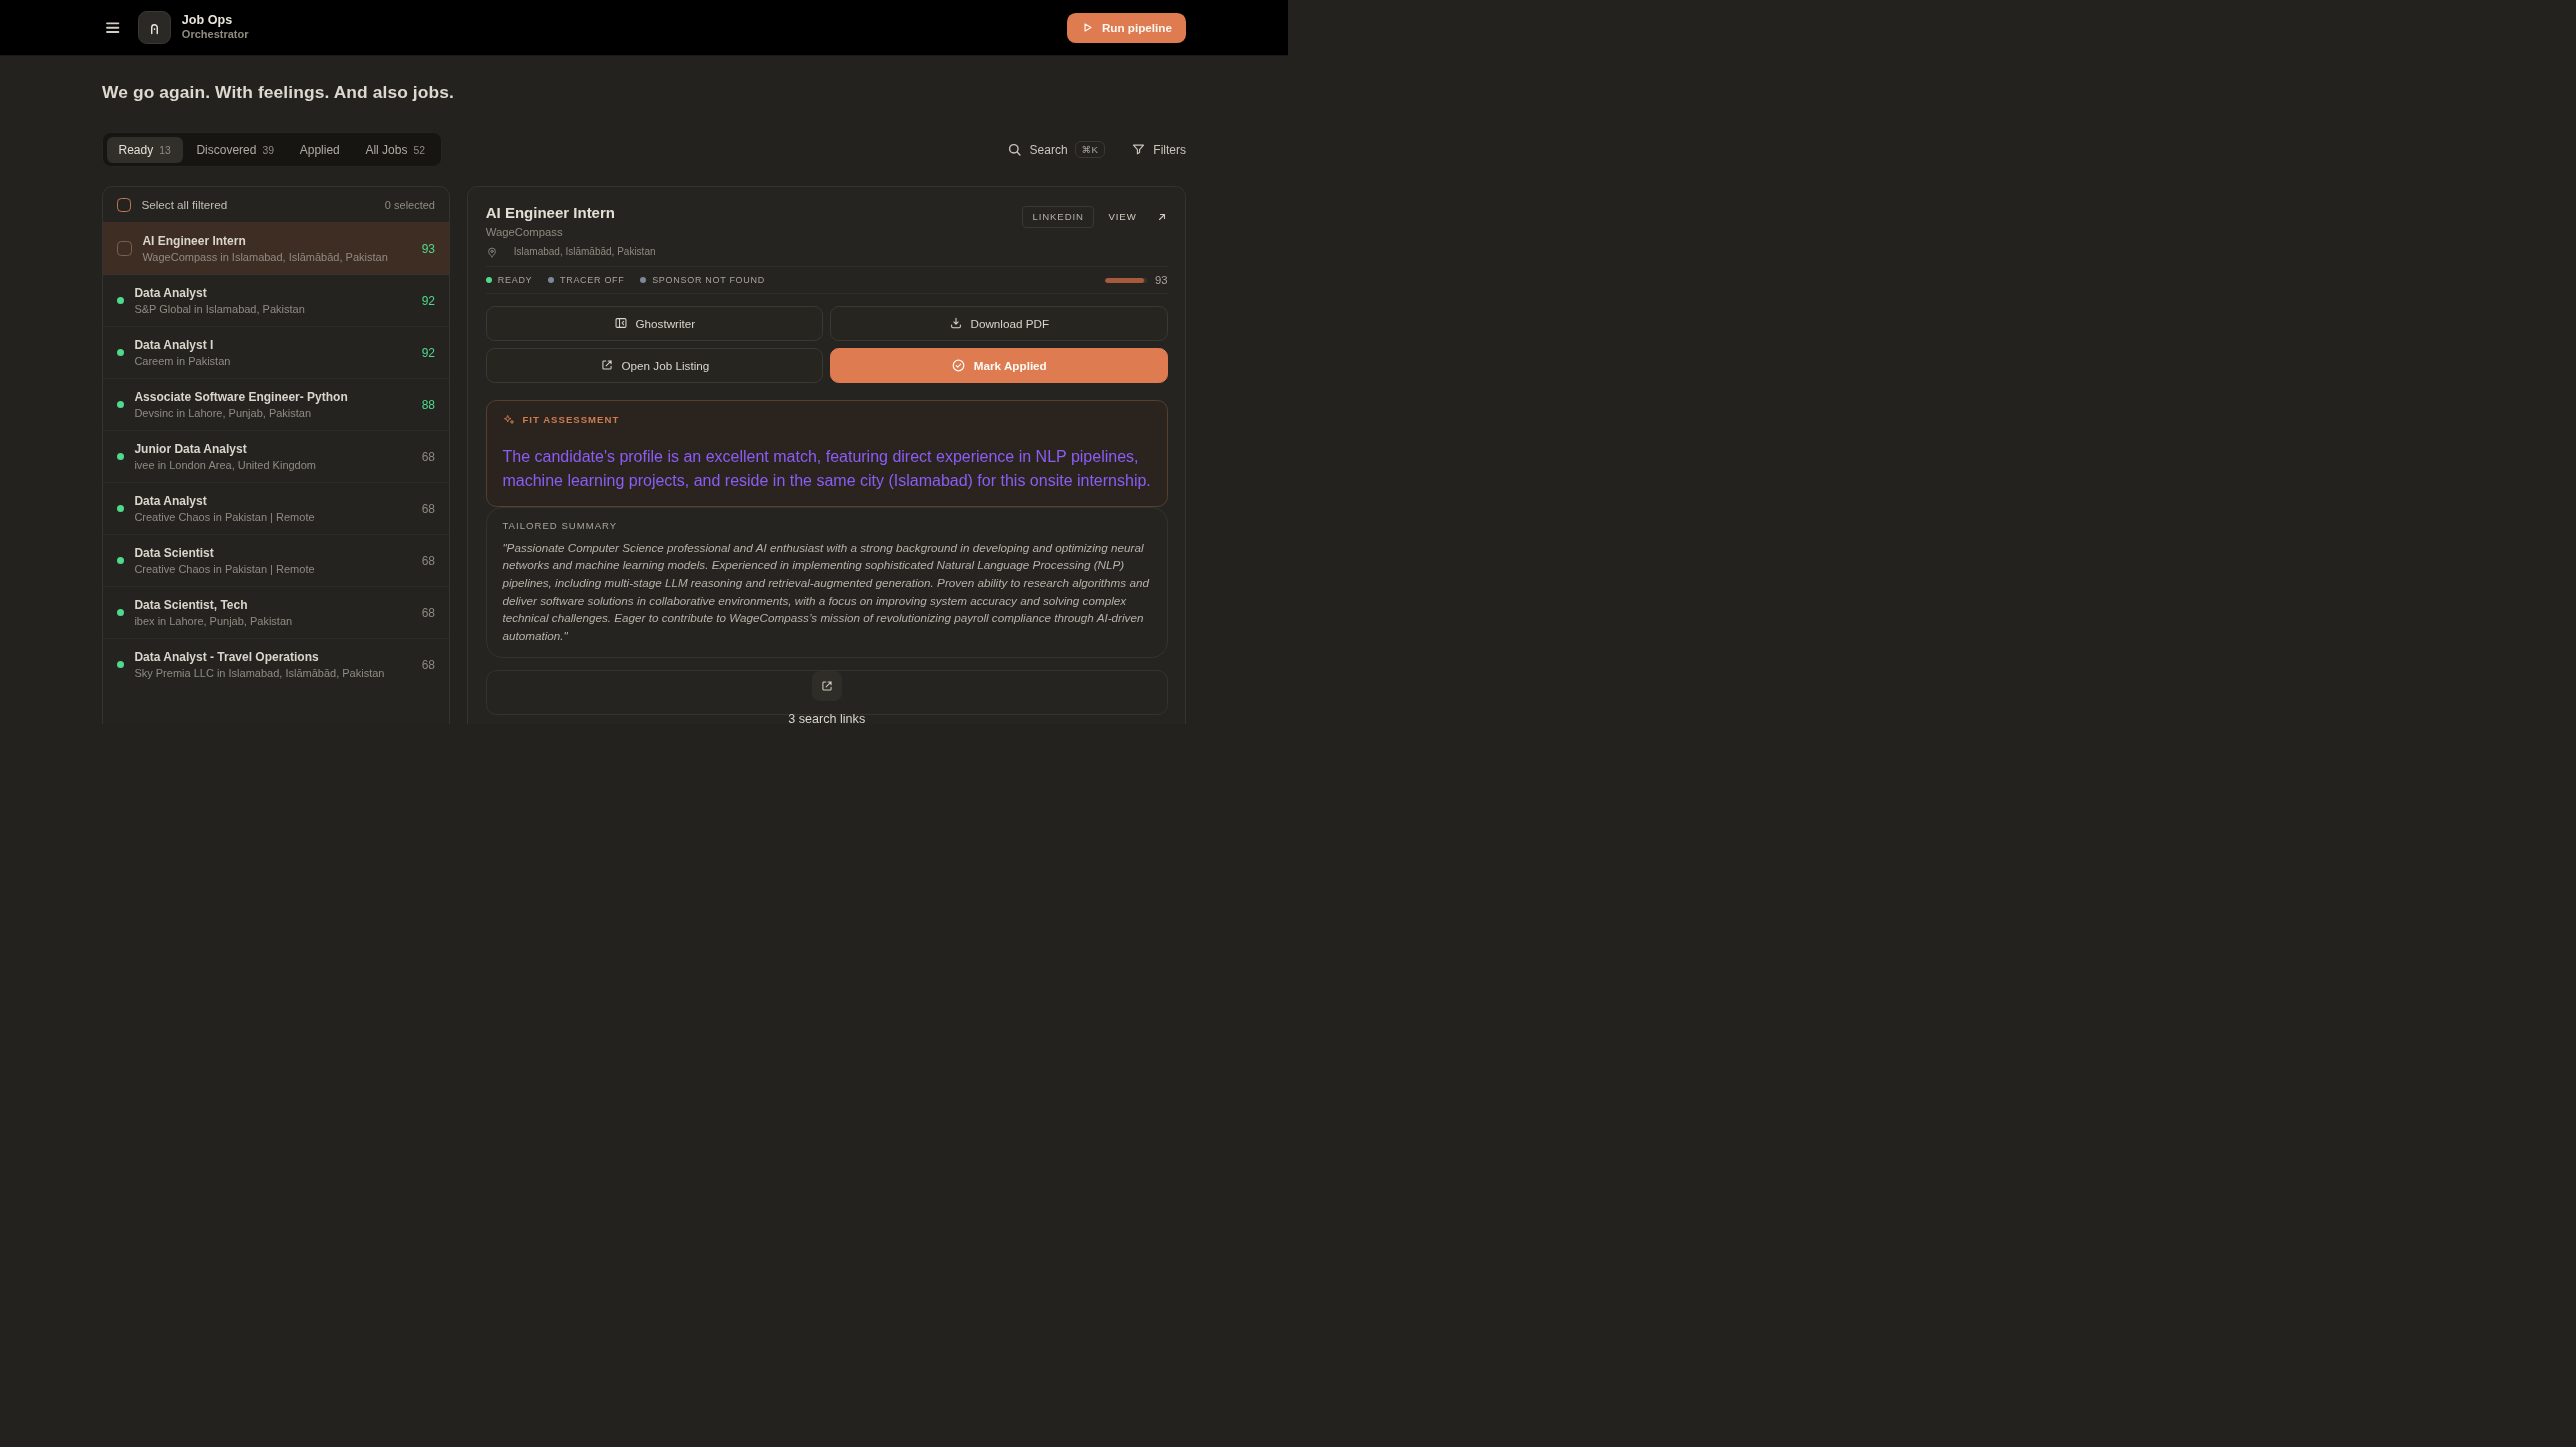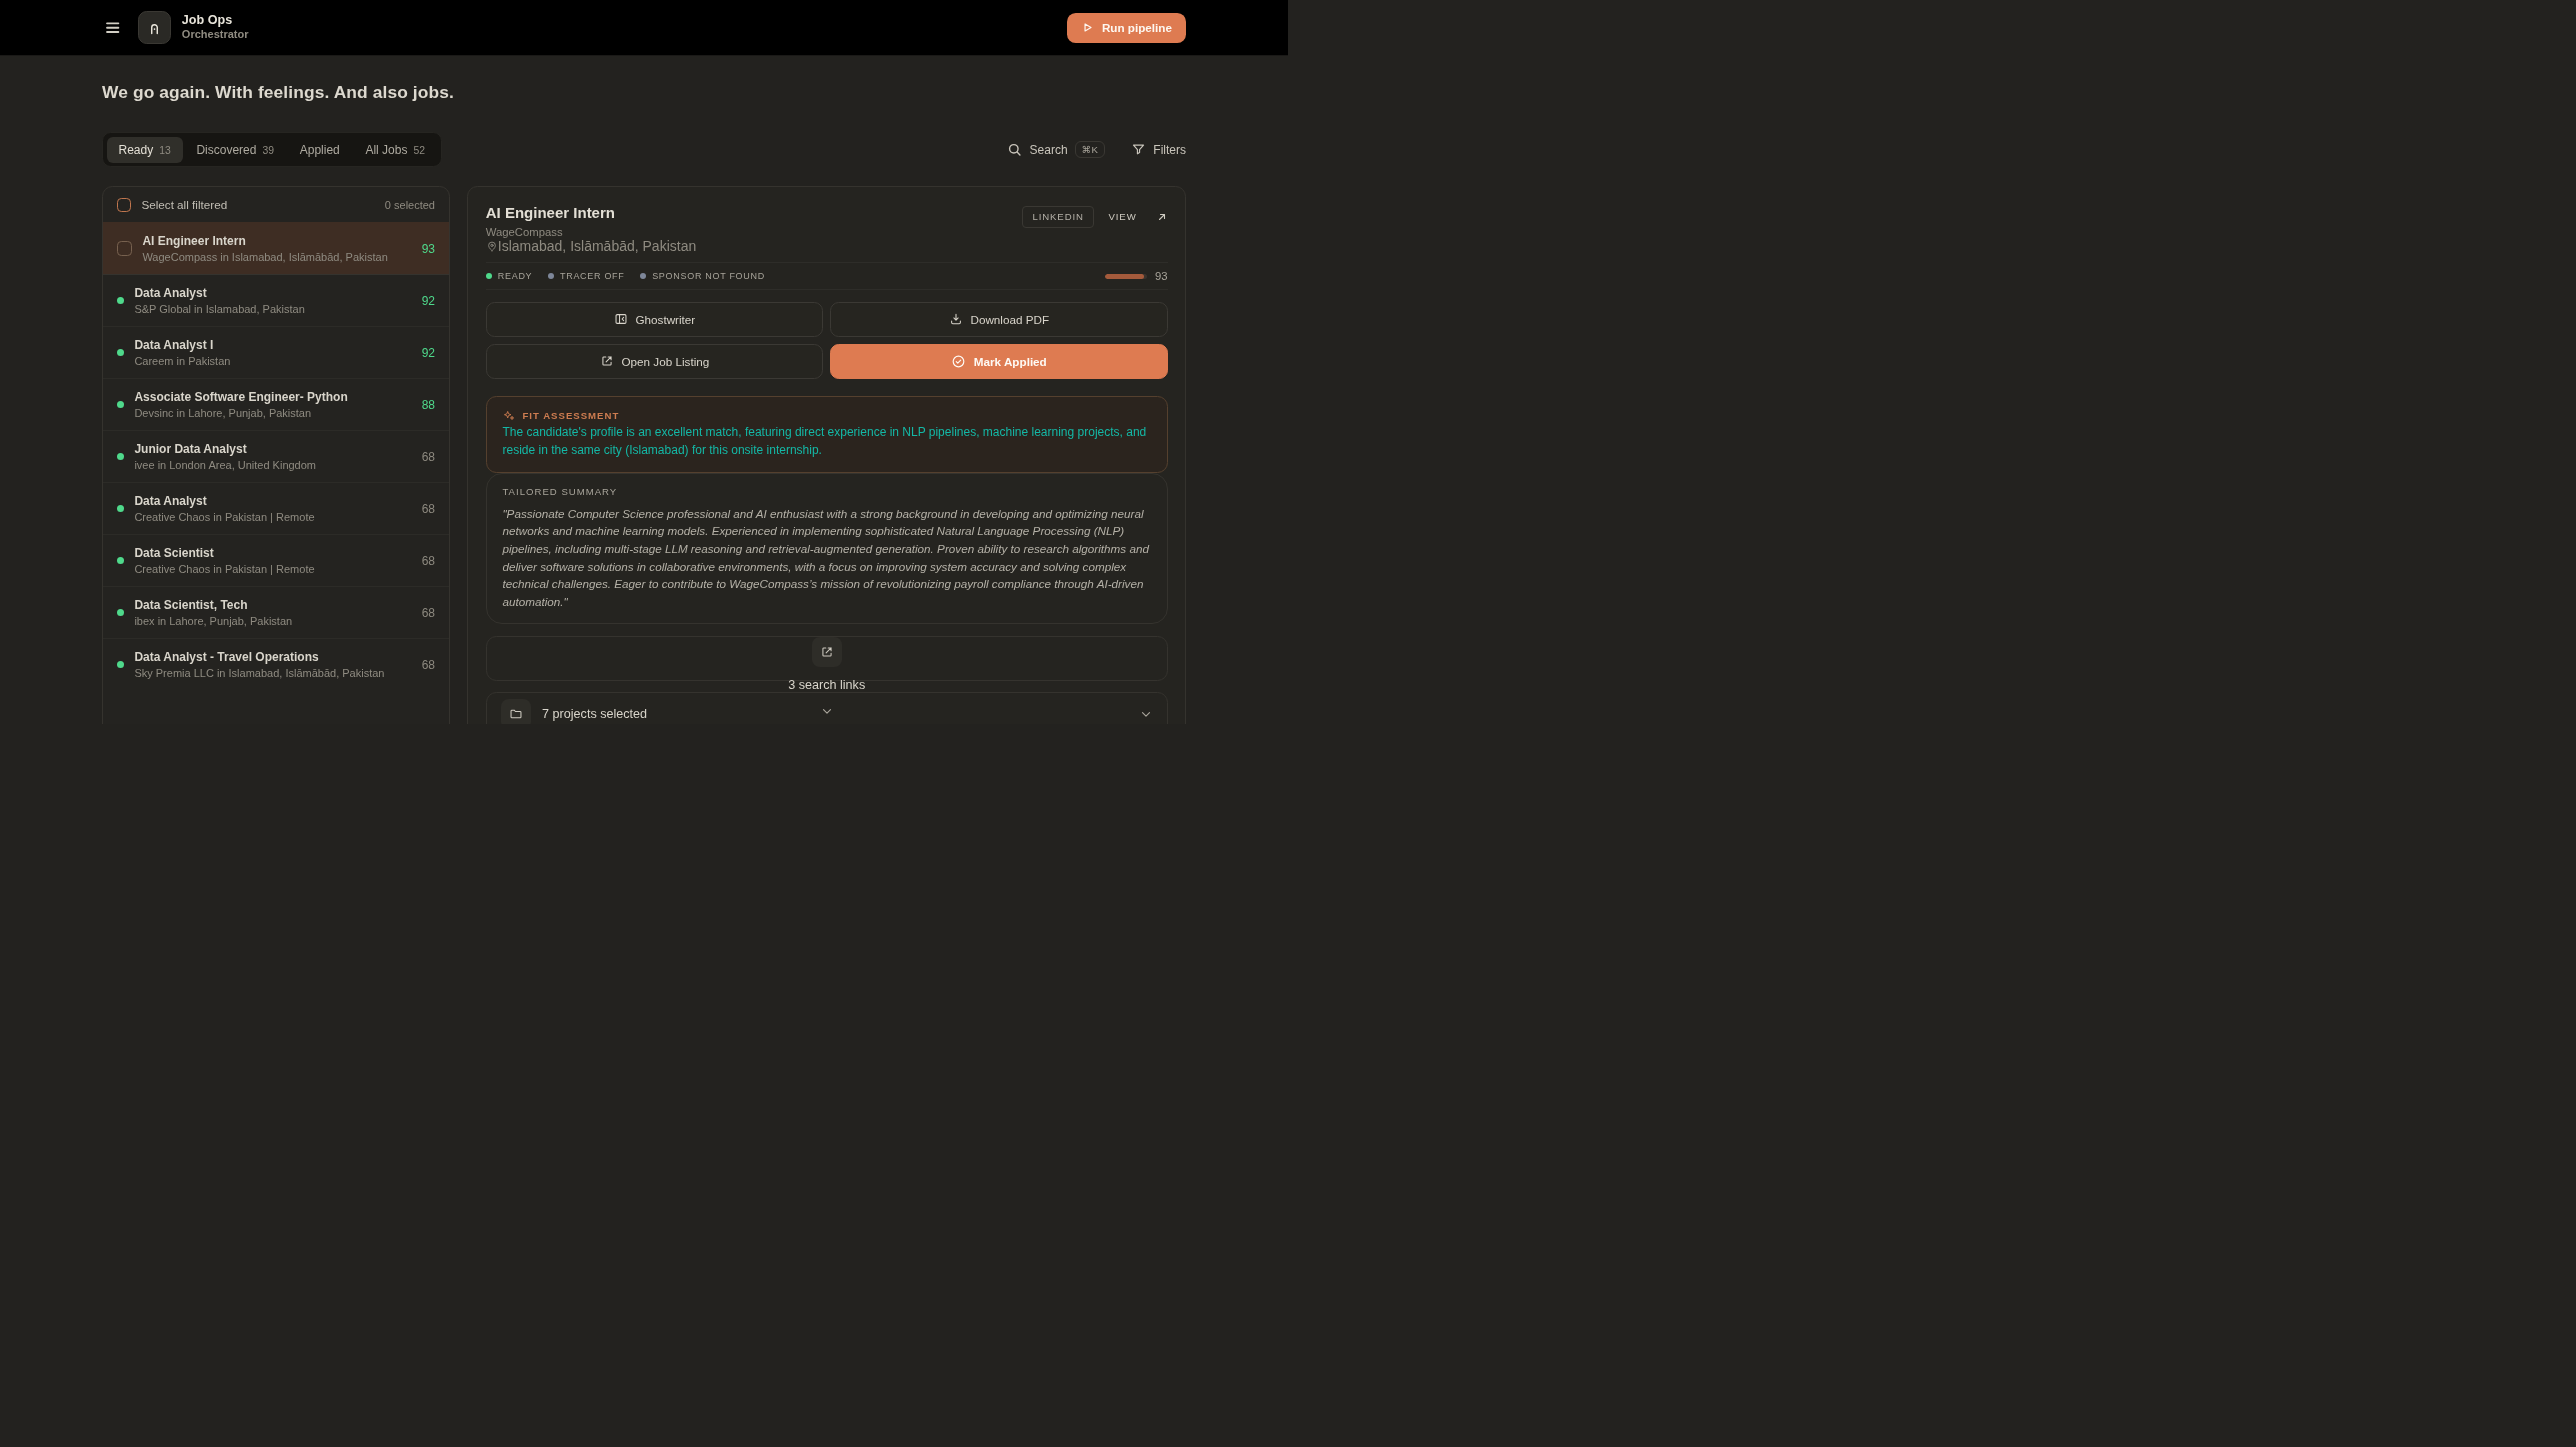--- a/index.html
+++ b/index.html
@@ -103,21 +103,21 @@
   .detail-company { margin-top:4.3px; font-size:11.3px; color:#8f8b81; }
   .detail-top-right { display:flex; align-items:center; gap:14px; padding-top:1.7px; }
   .linkedin-badge {
     border:0.9px solid #3a3833; border-radius:4px; padding:4.3px 9.6px; background:none;
     font-family:inherit; font-size:9.6px; letter-spacing:0.9px; color:#b5b1a8; cursor:pointer;
   }
   .view-link {
     display:flex; align-items:center; gap:19px; background:none; border:none;
     font-family:inherit; font-size:9.6px; letter-spacing:0.9px; color:#cfcbc1; cursor:pointer;
   }
-  .location-row { margin-top:0; display:flex; align-items:center; gap:0; font-size:14px; color:#8f8b81; }
+  .location-row { margin-top:8px; display:flex; align-items:center; gap:16px; font-size:10px; color:#8f8b81; }
 
   .status-strip {
     margin-top:8.7px; border-top:0.9px solid #2e2d29; border-bottom:0.9px solid #2e2d29;
     height:28px; display:flex; align-items:center; justify-content:space-between;
   }
   .status-left { display:flex; align-items:center; gap:15.7px; }
   .status-item { display:flex; align-items:center; gap:6px; font-size:9px; letter-spacing:0.7px; color:#a8a49a; }
   .status-dot { width:6px; height:6px; border-radius:50%; }
   .status-dot.green { background:#4fd98b; }
   .status-dot.gray { background:#7e8799; }
@@ -133,21 +133,21 @@
     font-family:inherit; font-size:11.7px; color:#d9d5cb; cursor:pointer;
   }
   .action-btn.primary { background:#de7b51; border-color:#de7b51; color:#fefaf4; font-weight:600; }
 
   .fit-card {
     margin-top:17.4px; background:#2b241e; border:0.9px solid #55402e; border-radius:10.4px;
     padding:12px 15.7px 13px;
   }
   .fit-label-row { display:flex; align-items:center; gap:7px; color:#cd7c50; }
   .fit-label { font-size:9.6px; letter-spacing:1px; font-weight:600; }
-  .fit-text { margin-top:1px; font-size:12px; line-height:1.5; color:#14b8a6; }
+  .fit-text { margin-top:19px; font-size:16px; line-height:1.5; color:#8b5cf6; }
 
   .summary-card {
     margin-top:0; background:#252420; border:0.9px solid #35332e; border-radius:16px;
     padding:12px 15.7px 13px;
   }
   .summary-label { font-size:9.6px; letter-spacing:1px; color:#a8a49a; }
   .summary-text { margin-top:7.8px; font-size:11.7px; line-height:1.5; font-style:italic; color:#b5b1a7; }
 
   .accordion {
     margin-top:10.4px; height:45px; display:flex; align-items:center; gap:11.3px;

